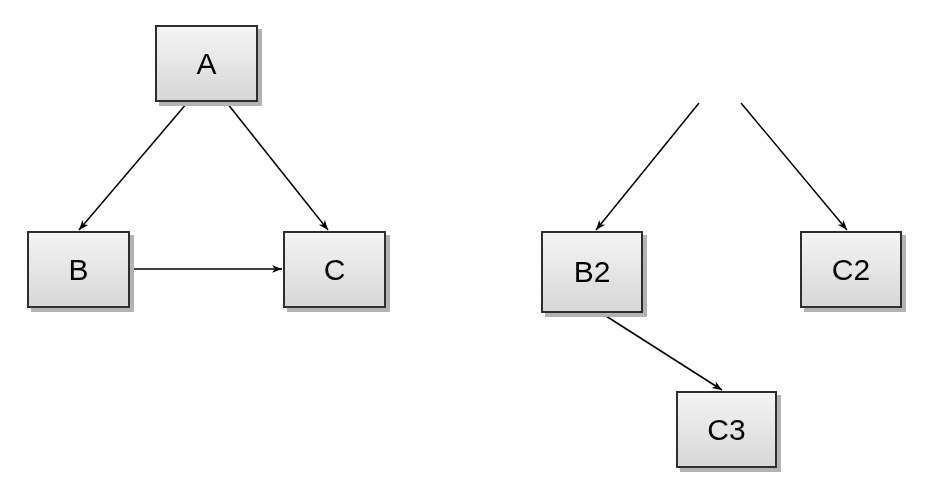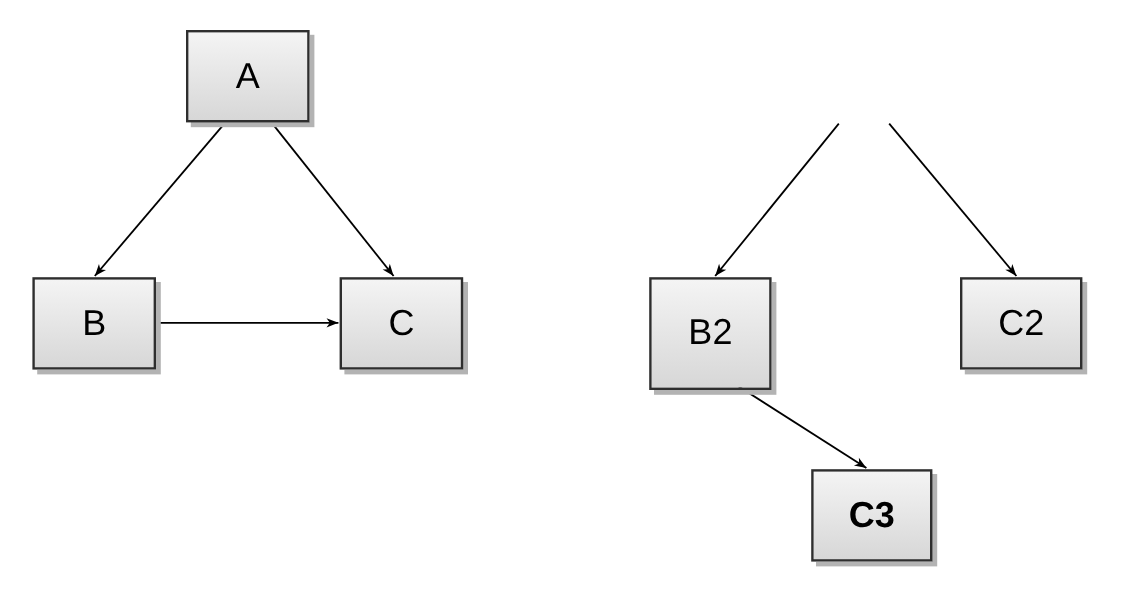--- a/index.html
+++ b/index.html
@@ -56,22 +56,22 @@
     </svg>
 <div class="node" style="left: 155px; top: 25px; width: 103px; height: 77px; border: 2px solid rgb(46, 46, 46); background: linear-gradient(rgb(244, 244, 244) 0%, rgb(215, 215, 215) 100%); box-shadow: rgb(179, 179, 179) 4px 4px 0px 0px;">
       <span class="node-label" style="color: rgb(0, 0, 0);">A</span>
     </div>
     <div class="node" style="left: 27px; top: 231px; width: 103px; height: 77px; border: 2px solid rgb(46, 46, 46); background: linear-gradient(rgb(244, 244, 244) 0%, rgb(215, 215, 215) 100%); box-shadow: rgb(179, 179, 179) 4px 4px 0px 0px;">
       <span class="node-label" style="color: rgb(0, 0, 0);">B</span>
     </div>
     <div class="node" style="left: 283px; top: 231px; width: 103px; height: 77px; border: 2px solid rgb(46, 46, 46); background: linear-gradient(rgb(244, 244, 244) 0%, rgb(215, 215, 215) 100%); box-shadow: rgb(179, 179, 179) 4px 4px 0px 0px;">
       <span class="node-label" style="color: rgb(0, 0, 0);">C</span>
     </div>
-    <div class="node" style="left: 541px; top: 231px; width: 102px; height: 94px; border: 2px solid rgb(46, 46, 46); background: linear-gradient(rgb(244, 244, 244) 0%, rgb(215, 215, 215) 100%); box-shadow: rgb(179, 179, 179) 4px 4px 0px 0px;">
+    <div class="node" style="left: 541px; top: 231px; width: 102px; height: 82px; border: 2px solid rgb(46, 46, 46); background: linear-gradient(rgb(244, 244, 244) 0%, rgb(215, 215, 215) 100%); box-shadow: rgb(179, 179, 179) 4px 4px 0px 0px;">
       <span class="node-label" style="color: rgb(0, 0, 0);">B2</span>
     </div>
     <div class="node" style="left: 800px; top: 231px; width: 102px; height: 77px; border: 2px solid rgb(46, 46, 46); background: linear-gradient(rgb(244, 244, 244) 0%, rgb(215, 215, 215) 100%); box-shadow: rgb(179, 179, 179) 4px 4px 0px 0px;">
       <span class="node-label" style="color: rgb(0, 0, 0);">C2</span>
     </div>
     <div class="node" style="left: 676px; top: 391px; width: 101px; height: 77px; border: 2px solid rgb(46, 46, 46); background: linear-gradient(rgb(244, 244, 244) 0%, rgb(215, 215, 215) 100%); box-shadow: rgb(179, 179, 179) 4px 4px 0px 0px;">
-      <span class="node-label" style="color: rgb(0, 0, 0); font-weight: bold;">C3</span>
+      <span class="node-label" style="color: rgb(0, 0, 0);">C3</span>
     </div>
   </div>
 
 </body></html>

